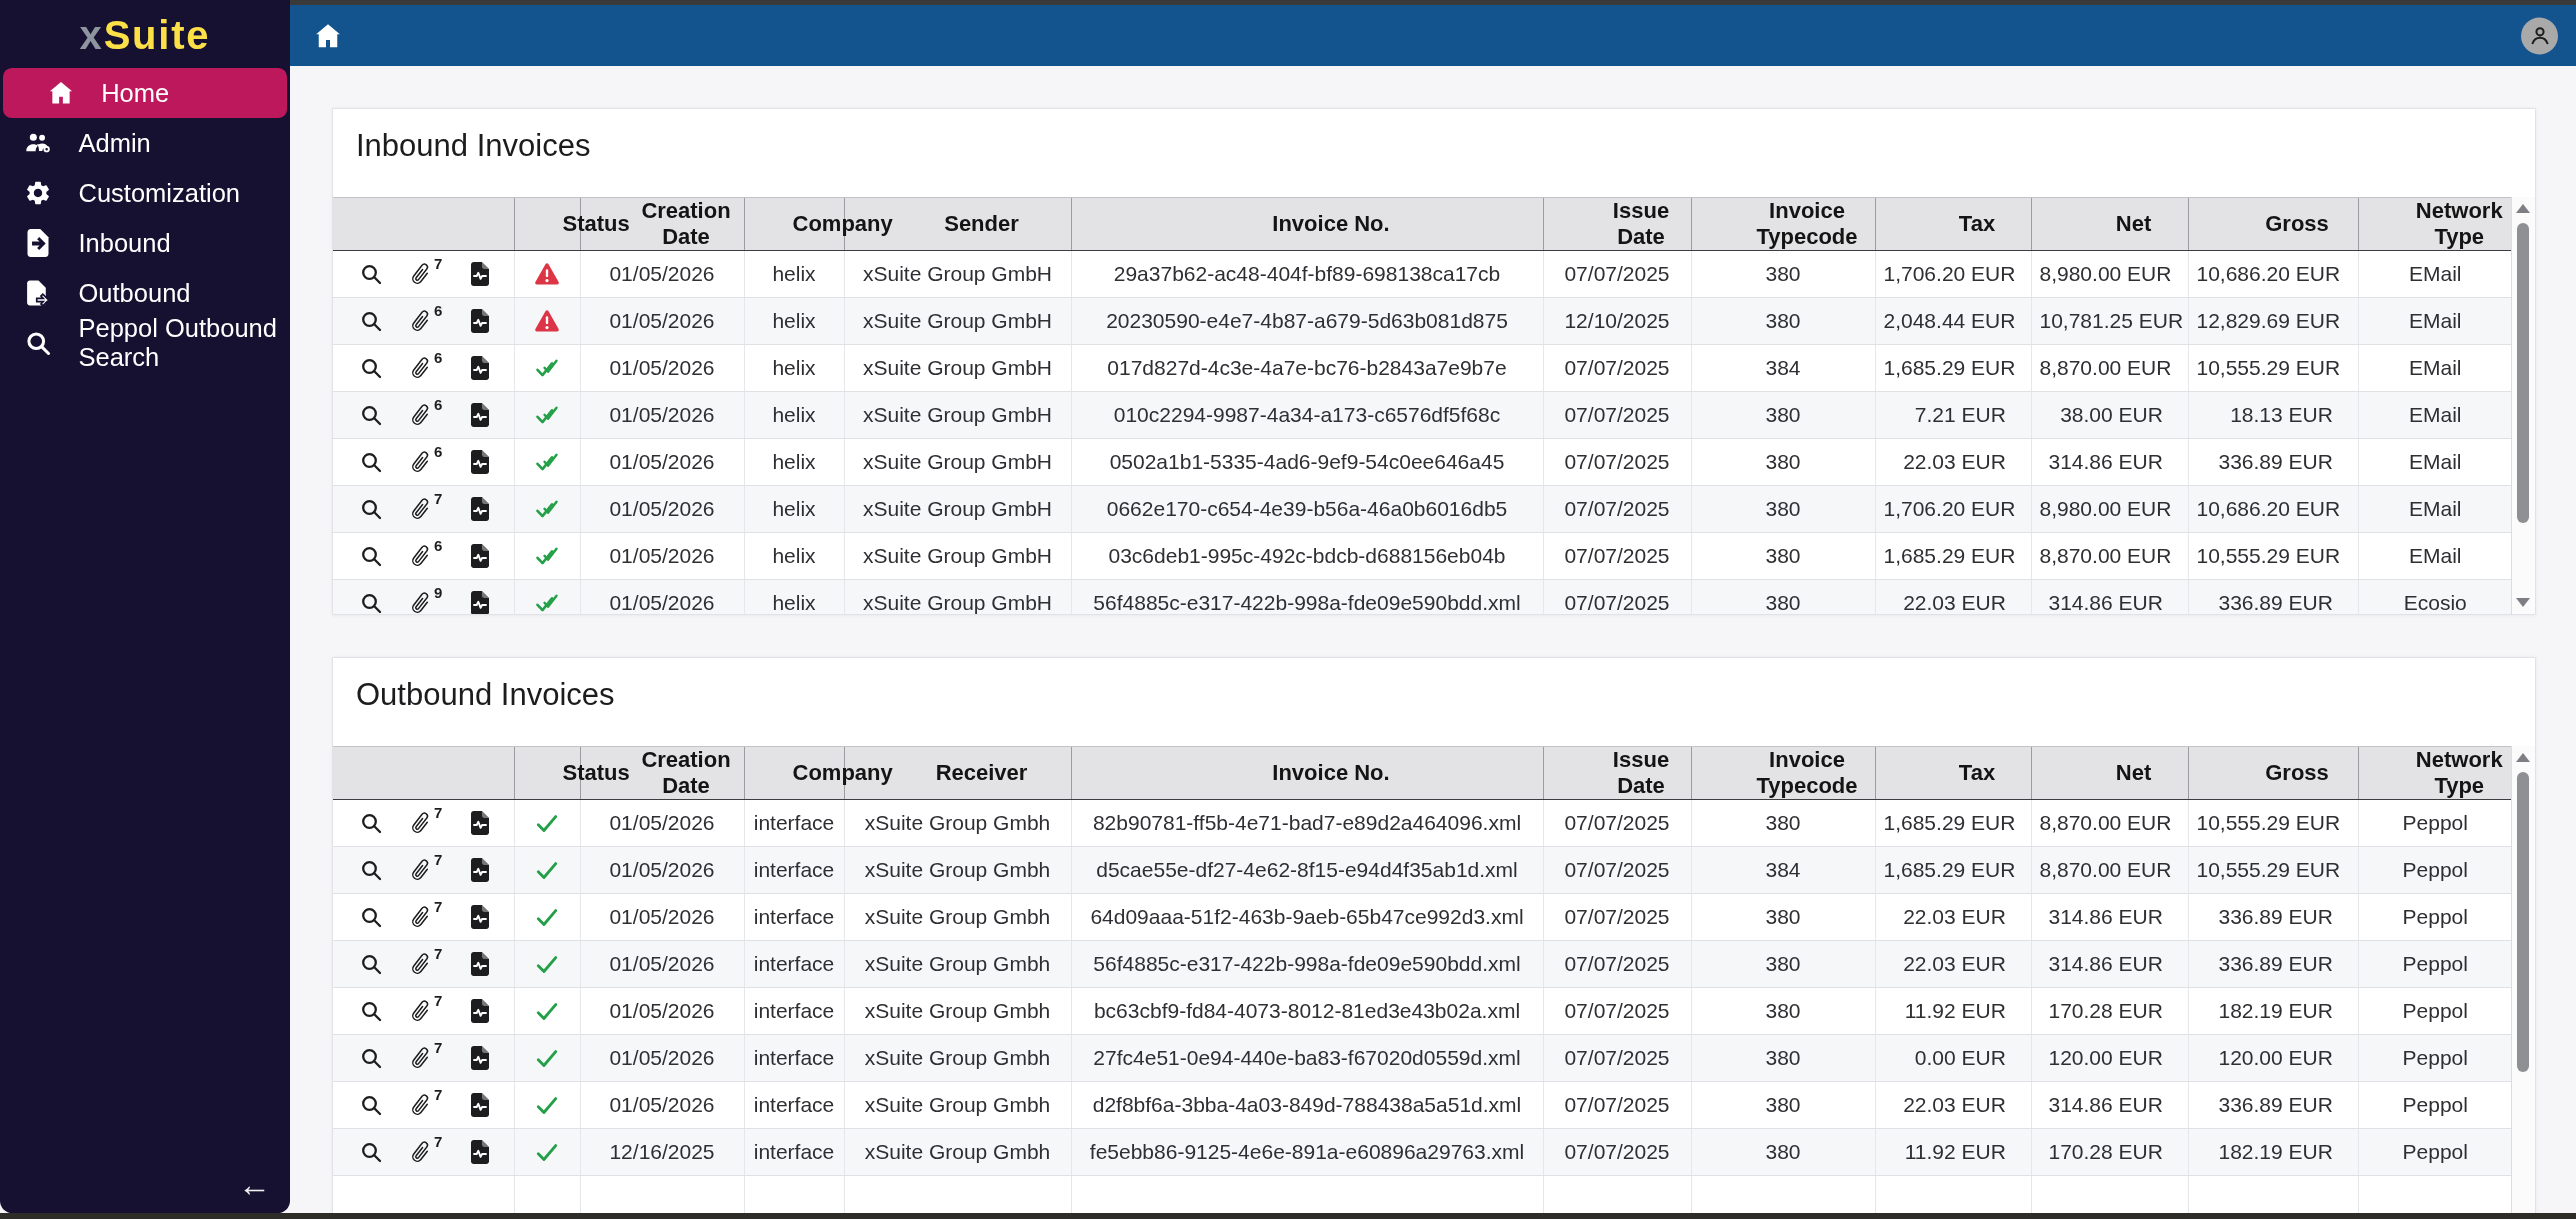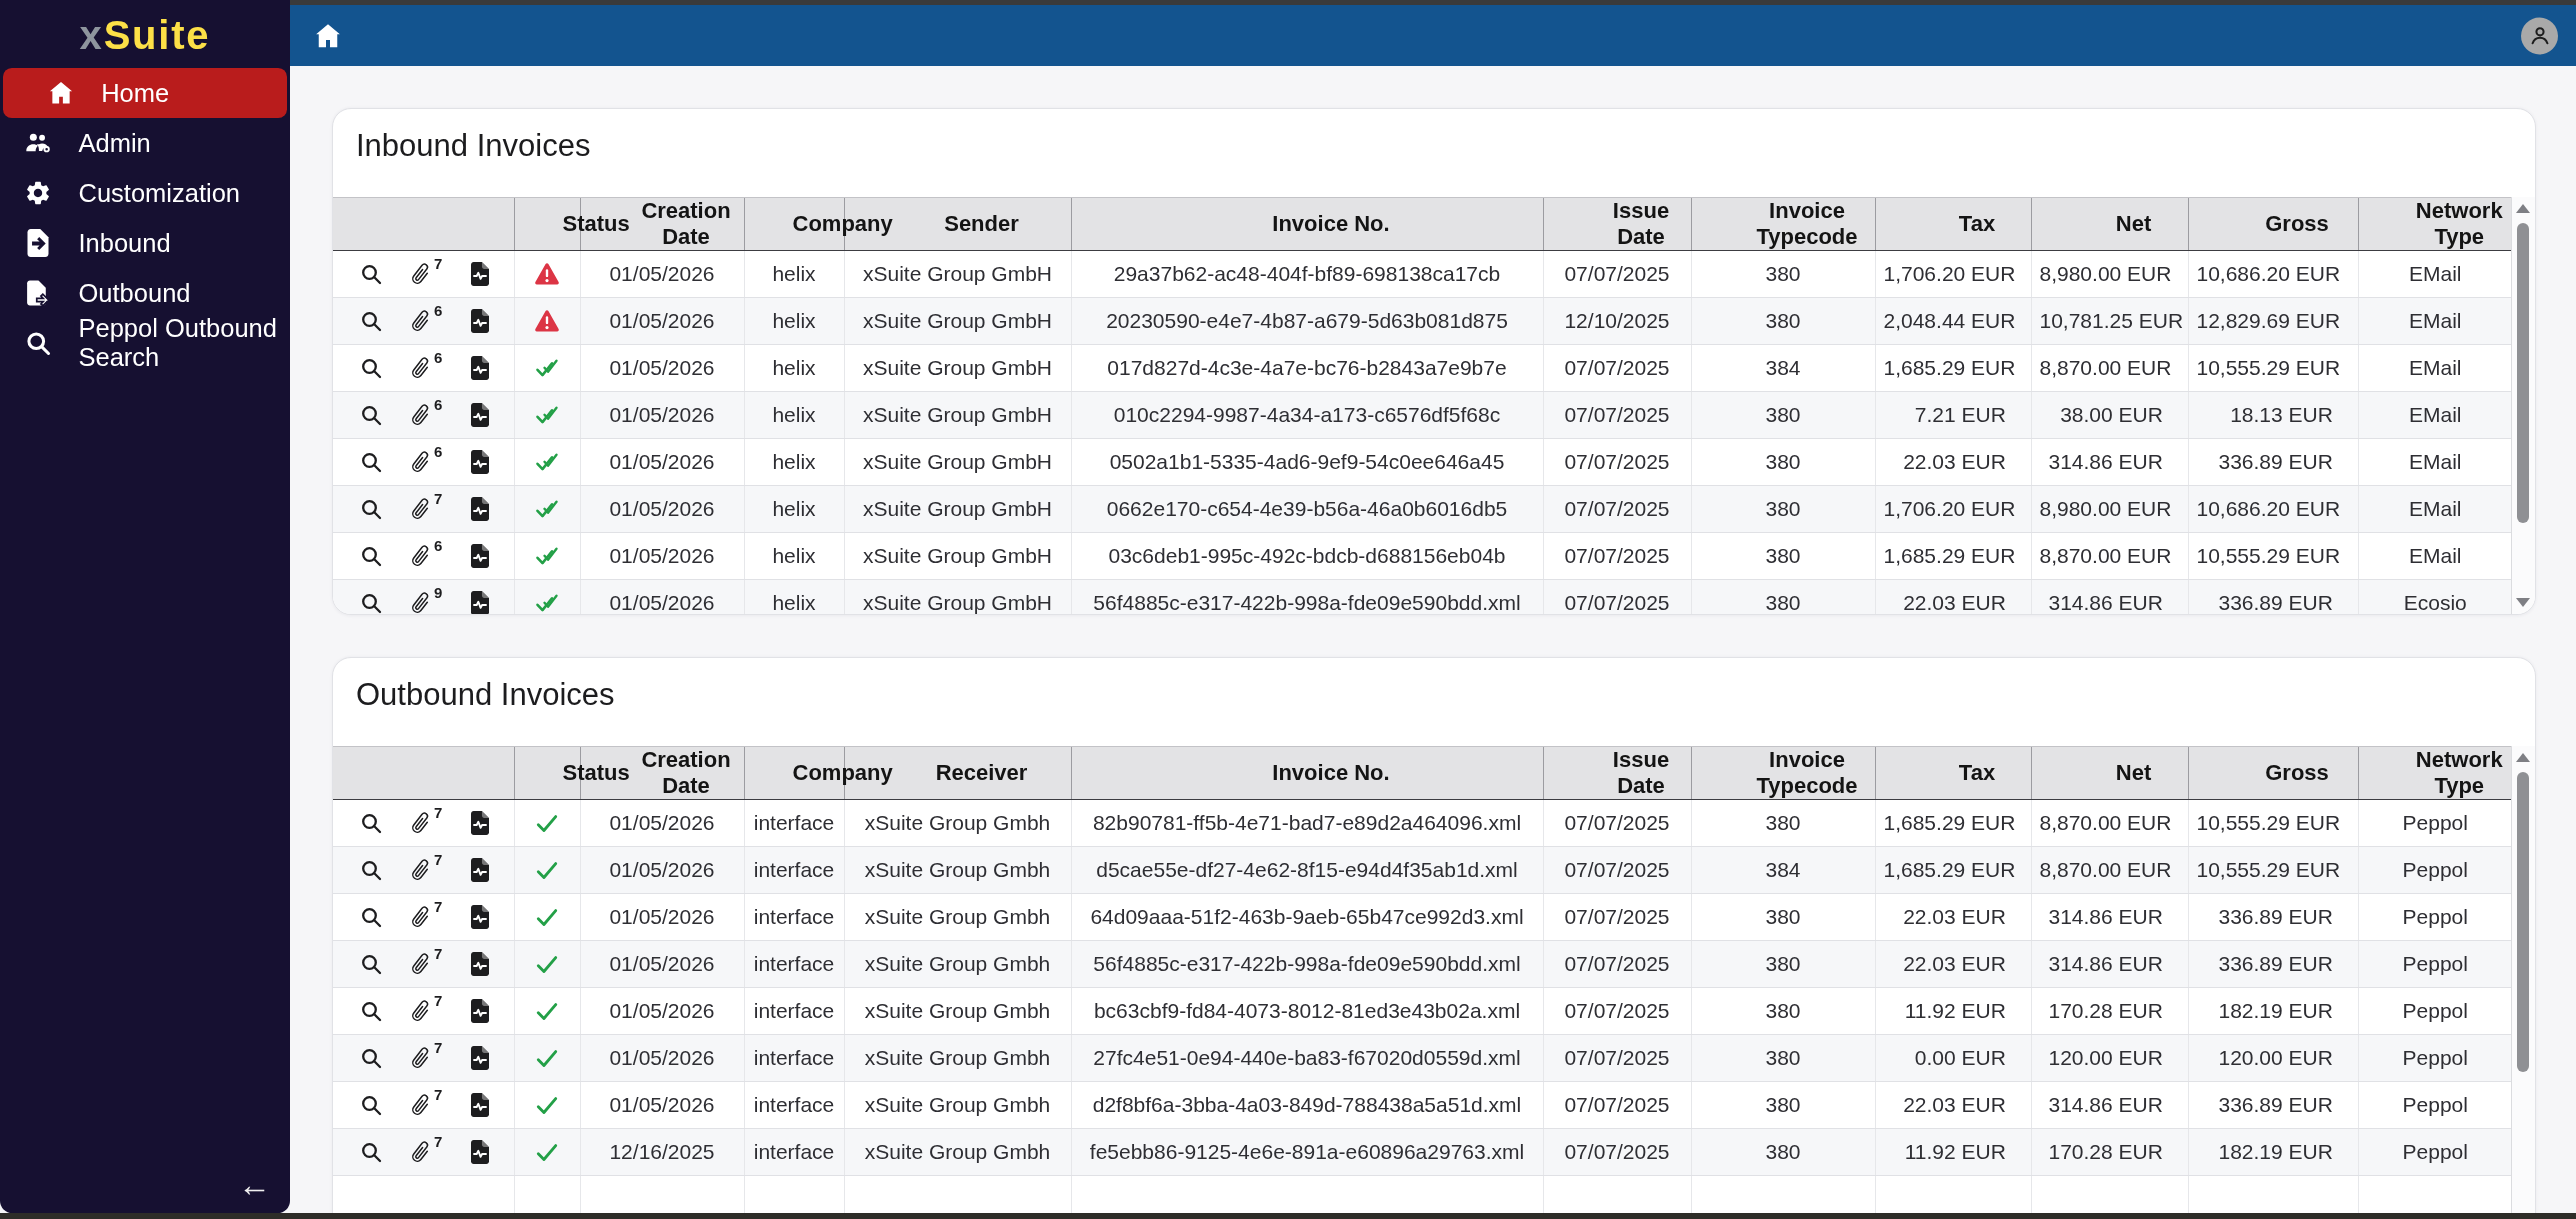--- a/index.html
+++ b/index.html
@@ -11,38 +11,38 @@
 
   
   .sidebar { position:absolute; left:0; top:0; width:290px; height:1213px; background:#161031; z-index:30;
              border-radius:0 0 12.3px 12.3px; }
   .logo { text-align:center; padding-top:10.5px; font-size:40px; font-weight:700; letter-spacing:1.8px; line-height:49px; }
   .logo .lx { color:#8e959e; }
   .logo .ls { color:#fde047; }
   .nav { margin-top:8.8px; }
   .side-item { display:flex; align-items:center; height:50px; padding-left:19.3px; gap:24.6px;
                color:#fff; font-size:25.5px; cursor:pointer; margin:0 2.6px; border-radius:8.8px; }
-  .side-item.active { background:#b91c1c;padding-left:42px; }
+  .side-item.active { background:#be185d;padding-left:42px; }
   .side-icon { width:32px; height:32px; display:flex; align-items:center; justify-content:center; flex:0 0 32px; }
   .side-icon svg { width:28px; height:28px; }
   .collapse-arrow { position:absolute; right:19.3px; bottom:12.3px; color:#f0f0f0; font-size:33px; line-height:33px; cursor:pointer; }
 
   
   .topbar { position:absolute; left:290px; right:0; top:5.3px; height:61px; background:#13548f; z-index:20;
             display:flex; align-items:center; }
   .home-btn { margin-left:23px; width:33px; height:33px; cursor:pointer; display:flex; align-items:center; }
   .home-btn svg { width:30px; height:30px; }
   .avatar { position:absolute; right:17.6px; top:50%; transform:translateY(-50%); width:37px; height:37px;
             border-radius:50%; background:#a9a9a9; display:flex; align-items:center; justify-content:center; cursor:pointer; }
   .avatar svg { width:26px; height:26px; }
 
   
   .content { position:absolute; left:290px; top:66px; right:0; bottom:6.1px; background:#f6f6f8; }
   .card { position:absolute; left:42px; right:40px; background:#fff; border:0.9px solid #e1e2e6;
-          border-radius:19px; box-shadow:0 0.9px 3.5px rgba(40,40,60,.06); overflow:hidden; }
+          border-radius:1px; box-shadow:0 0.9px 3.5px rgba(40,40,60,.06); overflow:hidden; }
   .card.inbound  { top:42px;  height:507px; }
   .card.outbound { top:591px; height:622px; }
   .card-title { position:absolute; top:19.3px; left:23px; font-size:31px; color:#1c1c1e; }
 
   .table-zone { position:absolute; left:0; right:0; top:88px; bottom:0; overflow:hidden; }
   table { border-collapse:collapse; table-layout:fixed; width:2178px; }
   col.c-actions{width:181px} col.c-status{width:66px} col.c-cdate{width:164px} col.c-comp{width:100px}
   col.c-party{width:227px} col.c-inv{width:472px} col.c-idate{width:148px} col.c-type{width:184px}
   col.c-tax{width:156px} col.c-net{width:157px} col.c-gross{width:170px} col.c-netw{width:154px}
 

